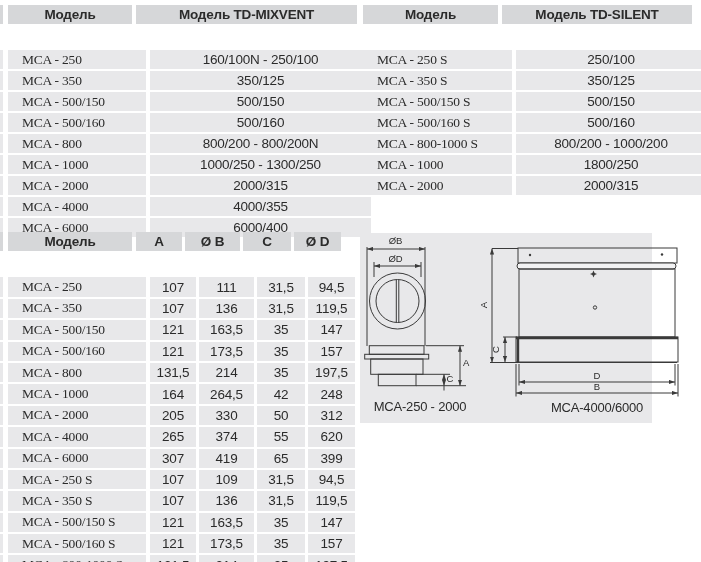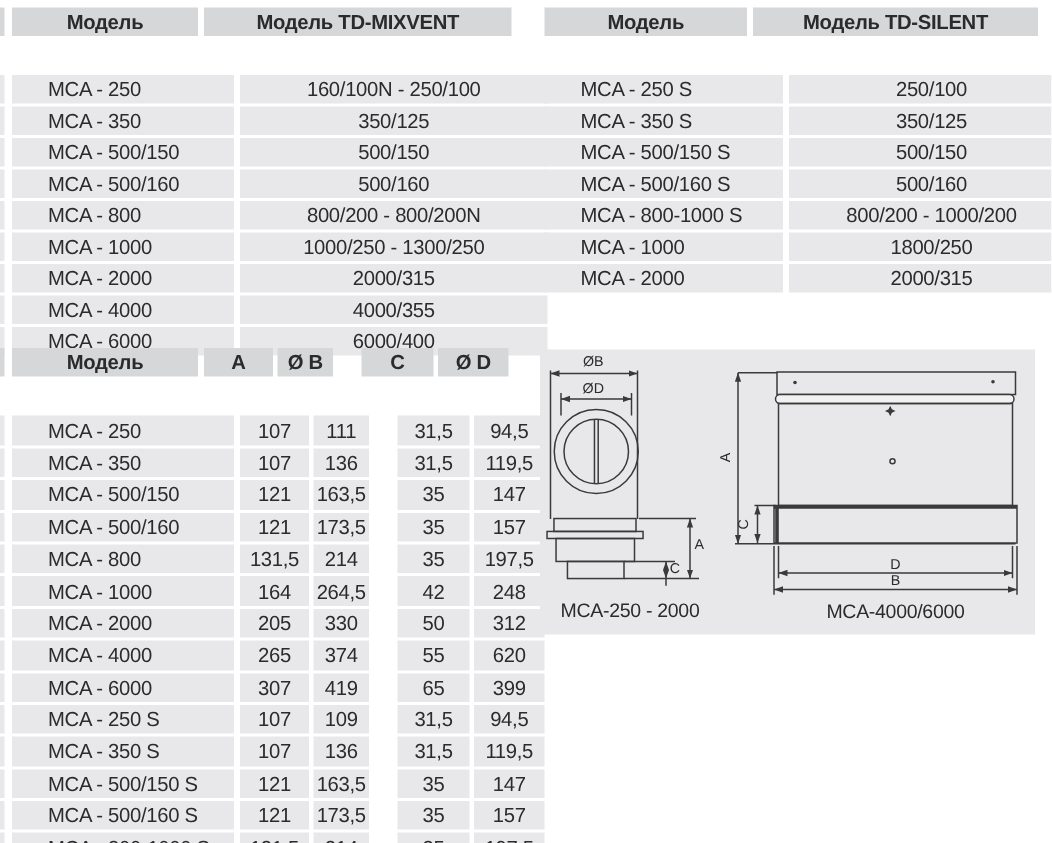--- a/index.html
+++ b/index.html
@@ -11,42 +11,42 @@
     position:relative;width:701px;height:562px;background:var(--page_bg);
     font-family:"Liberation Sans",sans-serif;color:var(--text);overflow:hidden;
   }
   .table{position:absolute;display:flex;flex-direction:column;gap:24px;}
   .tr{display:flex;height:19px;margin-bottom:2px;}
   .td{
     background:var(--row_bg);display:flex;align-items:center;justify-content:center;
     font-size:13.5px;color:var(--text);white-space:nowrap;letter-spacing:-0.2px;
   }
   .tr.head .td{background:var(--header_bg);font-weight:bold;}
-  .td.model{justify-content:flex-start;padding-left:24px;}
+  .td.model{justify-content:flex-start;padding-left:14px;font-family:Liberation Serif, serif;}
   
   #t1{left:0;top:5px;}
   #t1 .sliver{width:3px;margin-right:5px;}
   #t1 .c1{width:124px;margin-right:4px;}
-  #t1 .c2{width:205px;}
+  #t1 .c2{width:221px;}
   
   #t2{left:363px;top:5px;}
   #t2 .c1{width:135px;margin-right:4px;}
   #t2 .c2{width:190px;margin-right:23px;}
   #t2 .sliver{width:4px;}
   
   #t3{left:0;top:232px;}
   #t3 .tr{height:19.4px;}
   #t3 .sliver{width:3px;margin-right:5px;}
   #t3 .c1{width:124px;margin-right:4px;}
   #t3 .cA{width:46px;margin-right:3px;}
-  #t3 .cB{width:37px;margin-right:19px;}
+  #t3 .cB{width:55px;margin-right:3px;}
   #t3 .cC{width:48px;margin-right:3px;}
   #t3 .cD{width:47px;}
   
-  #panel{position:absolute;left:360px;top:233px;width:330px;height:190px;background:var(--panel_bg);}
+  #panel{position:absolute;left:360px;top:233px;width:292px;height:190px;background:var(--panel_bg);}
   #panel svg{display:block;}
   .ln{stroke:var(--line);stroke-width:1;fill:none;}
   .ln.thick{stroke-width:2.4;}
   .rib{stroke:var(--line);stroke-width:1;fill:var(--rib_fill);}
   .dotfill{fill:var(--line);stroke:none;}
   .arrfill{fill:var(--line);}
   .dimtext{font-family:"Liberation Sans",sans-serif;font-size:9.5px;fill:var(--text);}
   .lbltext{font-family:"Liberation Sans",sans-serif;font-size:13px;fill:var(--text);letter-spacing:-0.2px;}
 </style>
 </head>

